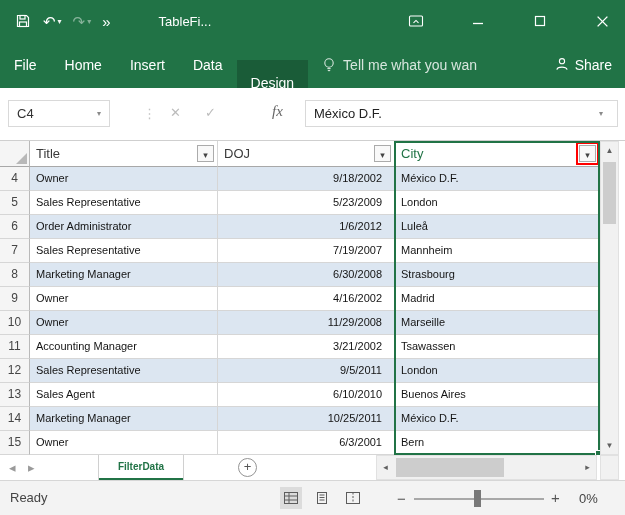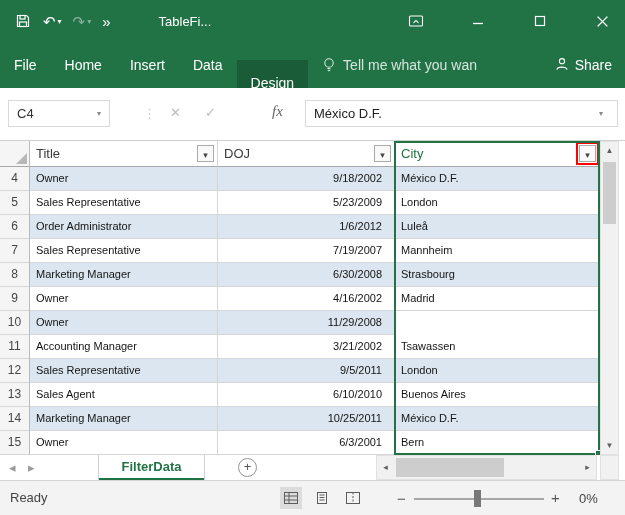--- a/index.html
+++ b/index.html
@@ -64,21 +64,21 @@
   
   .vscroll { position: absolute; top: 141px; left: 600px; width: 19px; height: 314px; background: #f1f1f1; border: 1px solid #e1e1e1; }
   .vs-btn { height: 17px; text-align: center; color: #5f5f5f; font-size: 8px; line-height: 17px; }
   .vs-down { position: absolute; bottom: 0; left: 0; right: 0; }
   .vs-thumb { position: absolute; left: 2px; top: 20px; width: 13px; height: 62px; background: #cdcdcd; }
 
   
   .tabbar { position: absolute; top: 455px; left: 0; right: 0; height: 25px; background: #fff; }
   .tb-nav { position: absolute; top: 0; height: 25px; line-height: 25px; color: #9a9a9a; font-size: 13px; }
   .tb-nav.nav-left { left: 9px; } .tb-nav.nav-right { left: 28px; }
-  .sheet-tab { position: absolute; left: 98px; top: 0; width: 107px; height: 25px; background: #fff; border-left: 1px solid #d0d0d0; border-right: 1px solid #d0d0d0; color: #217346; font-weight: bold; font-size: 13px; text-align: center; line-height: 23px; }
+  .sheet-tab { position: absolute; left: 98px; top: 0; width: 86px; height: 25px; background: #fff; border-left: 1px solid #d0d0d0; border-right: 1px solid #d0d0d0; color: #217346; font-weight: bold; font-size: 10px; text-align: center; line-height: 23px; }
   .tab-underline { position: absolute; left: 0; right: 0; bottom: 0; height: 2px; background: #217346; }
   .add-sheet { position: absolute; left: 238px; top: 3px; width: 19px; height: 19px; border: 1px solid #949494; border-radius: 50%; color: #555; font-size: 13px; line-height: 16px; text-align: center; background: #fff; }
   .hscroll { position: absolute; left: 376px; top: 0; width: 221px; height: 25px; background: #f1f1f1; border: 1px solid #e1e1e1; }
   .hs-btn { position: absolute; top: 0; width: 17px; height: 23px; text-align: center; line-height: 23px; color: #5f5f5f; font-size: 9px; }
   .hs-left { left: 0; } .hs-right { right: 0; }
   .hs-thumb { position: absolute; left: 19px; top: 2px; width: 108px; height: 19px; background: #cdcdcd; }
   .corner-fill { position: absolute; left: 600px; top: 0; width: 19px; height: 25px; background: #f1f1f1; border: 1px solid #e1e1e1; }
 
   
   .statusbar { position: absolute; top: 480px; left: 0; right: 0; height: 35px; background: #f3f3f3; border-top: 1px solid #d6d6d6; }
@@ -245,20 +245,21 @@
       <div class="grid-row">
         <div class="cell rownum">9</div>
         <div class="cell c1">Owner</div>
         <div class="cell c2">4/16/2002</div>
         <div class="cell c3">Madrid</div>
       </div>
       <div class="grid-row banded">
         <div class="cell rownum">10</div>
         <div class="cell c1">Owner</div>
         <div class="cell c2">11/29/2008</div>
+        <div class="cell c3">Marseille</div>
       </div>
       <div class="grid-row">
         <div class="cell rownum">11</div>
         <div class="cell c1">Accounting Manager</div>
         <div class="cell c2">3/21/2002</div>
         <div class="cell c3">Tsawassen</div>
       </div>
       <div class="grid-row banded">
         <div class="cell rownum">12</div>
         <div class="cell c1">Sales Representative</div>

